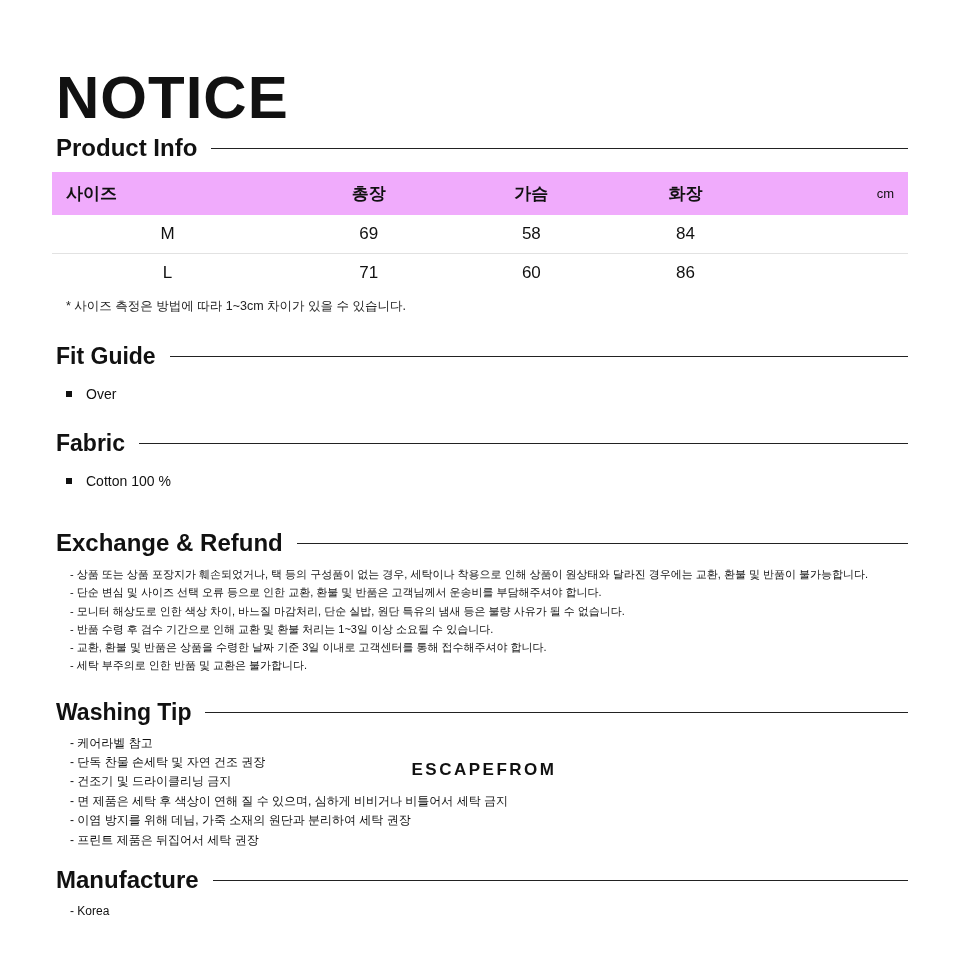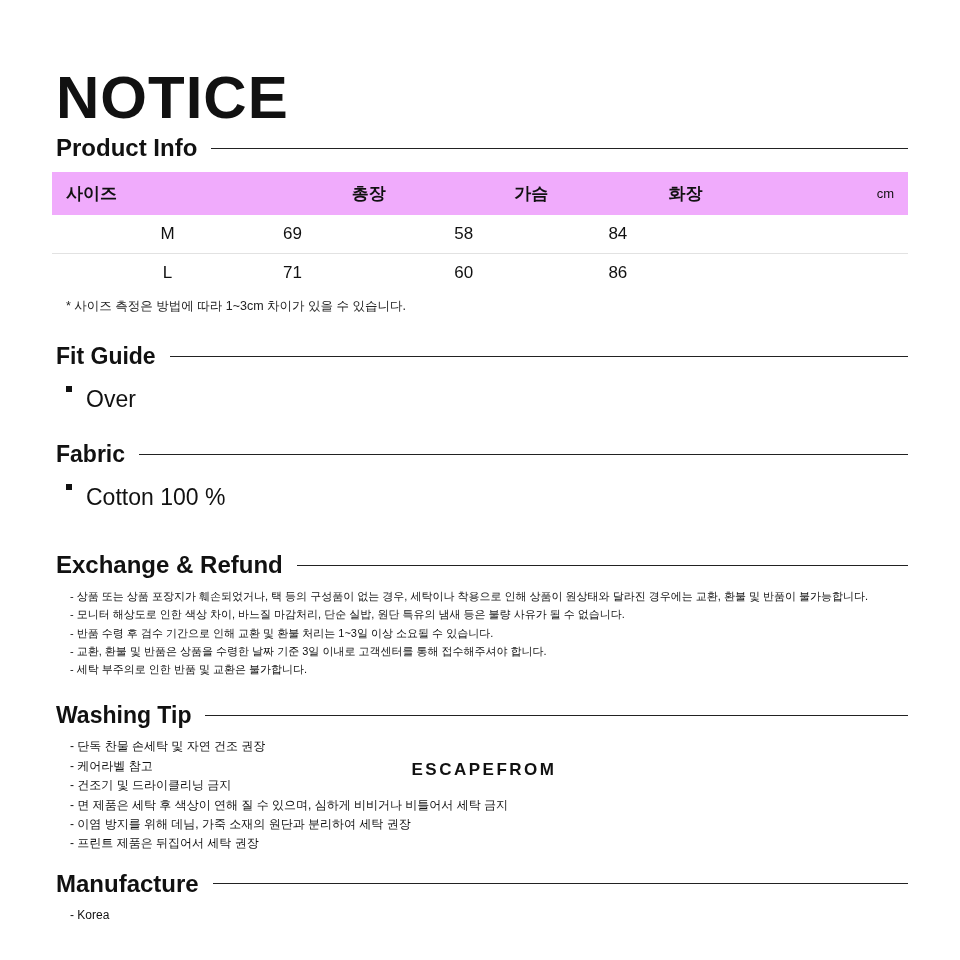--- a/index.html
+++ b/index.html
@@ -73,44 +73,44 @@
   }
   .size-table thead th.col-unit {
     text-align: right;
     padding-right: 14px;
     font-size: 13px;
     font-weight: normal;
   }
   .size-table tbody td {
     font-size: 17px;
     padding: 9px 0;
-    text-align: left;
+    text-align: center;
     border-bottom: 1px solid #e2e2e2;
   }
   .size-table tbody tr:last-child td { border-bottom: none; }
   .size-table tbody td.col-size { text-align: center; }
   .size-table tbody td.col-unit { }
 
   .size-note {
     font-size: 12.5px;
     margin: 6px 0 0 14px;
     color: #222;
   }
 
   
   .bullet-list {
     list-style: none;
     margin: 10px 0 0 0;
     padding: 0 0 0 14px;
   }
   .bullet-list li {
     display: flex;
-    align-items: flex-start;
+    align-items: center;
     gap: 14px;
-    font-size: 23px;
+    font-size: 14px;
     padding: 6px 0;
   }
   .bullet-list li .sq {
     width: 6px;
     height: 6px;
     background: #111;
     display: inline-block;
     flex: 0 0 auto;
   }
 
@@ -222,35 +222,36 @@
     </ul>
   </div>
 
   <div class="blk-exchange">
     <div class="section-head">
       <span class="label">Exchange &amp; Refund</span>
       <span class="rule"></span>
     </div>
     <ul class="dash-list small">
       <li>- 상품 또는 상품 포장지가 훼손되었거나, 택 등의 구성품이 없는 경우, 세탁이나 착용으로 인해 상품이 원상태와 달라진 경우에는 교환, 환불 및 반품이 불가능합니다.</li>
+      <li>- 단순 변심 및 사이즈 선택 오류 등으로 인한 교환, 환불 및 반품은 고객님께서 운송비를 부담해주셔야 합니다.</li>
       <li>- 모니터 해상도로 인한 색상 차이, 바느질 마감처리, 단순 실밥, 원단 특유의 냄새 등은 불량 사유가 될 수 없습니다.</li>
       <li>- 반품 수령 후 검수 기간으로 인해 교환 및 환불 처리는 1~3일 이상 소요될 수 있습니다.</li>
       <li>- 교환, 환불 및 반품은 상품을 수령한 날짜 기준 3일 이내로 고객센터를 통해 접수해주셔야 합니다.</li>
       <li>- 세탁 부주의로 인한 반품 및 교환은 불가합니다.</li>
     </ul>
   </div>
 
   <div class="blk-washing">
     <div class="section-head sub">
       <span class="label">Washing Tip</span>
       <span class="rule"></span>
     </div>
     <ul class="dash-list tiny">
+      <li>- 케어라벨 참고</li>
       <li>- 단독 찬물 손세탁 및 자연 건조 권장</li>
-      <li>- 케어라벨 참고</li>
       <li>- 건조기 및 드라이클리닝 금지</li>
       <li>- 면 제품은 세탁 후 색상이 연해 질 수 있으며, 심하게 비비거나 비틀어서 세탁 금지</li>
       <li>- 이염 방지를 위해 데님, 가죽 소재의 원단과 분리하여 세탁 권장</li>
       <li>- 프린트 제품은 뒤집어서 세탁 권장</li>
     </ul>
   </div>
 
   <div class="blk-manufacture">
     <div class="section-head">
       <span class="label">Manufacture</span>

